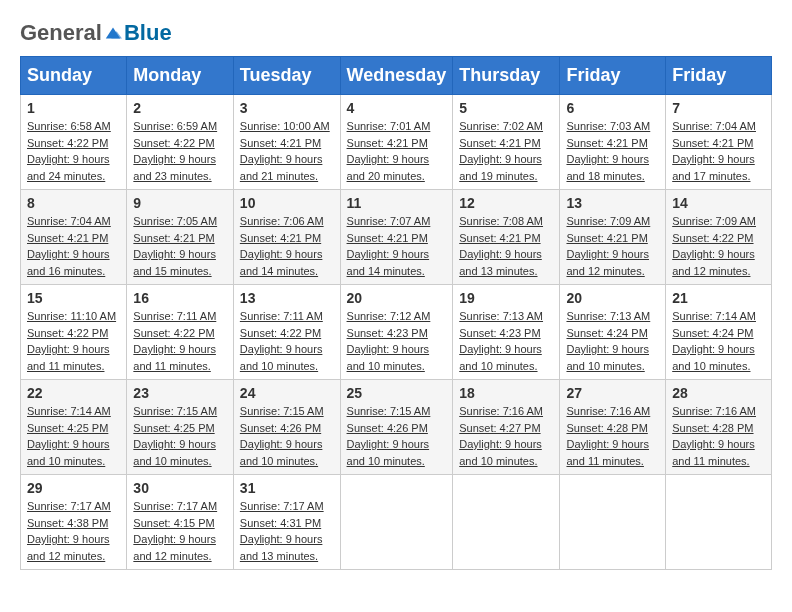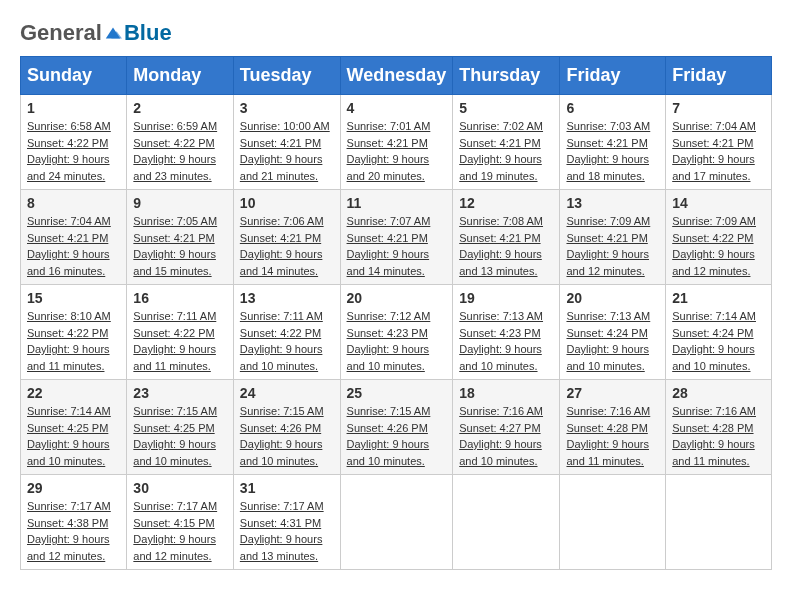--- a/index.html
+++ b/index.html
@@ -235,21 +235,21 @@
           <span>Sunrise: 7:09 AM</span><br>
           <span>Sunset: 4:22 PM</span><br>
           <span>Daylight: 9 hours and 12 minutes.</span>
         </div>
       </td>
       </tr>
       <tr>
         <td>
         <span class="day-number">15</span>
         <div class="day-info">
-          <span>Sunrise: 8:10 AM</span><br>
+          <span>Sunrise: 11:10 AM</span><br>
           <span>Sunset: 4:22 PM</span><br>
           <span>Daylight: 9 hours and 11 minutes.</span>
         </div>
       </td>
         <td>
         <span class="day-number">16</span>
         <div class="day-info">
           <span>Sunrise: 7:11 AM</span><br>
           <span>Sunset: 4:22 PM</span><br>
           <span>Daylight: 9 hours and 11 minutes.</span>

